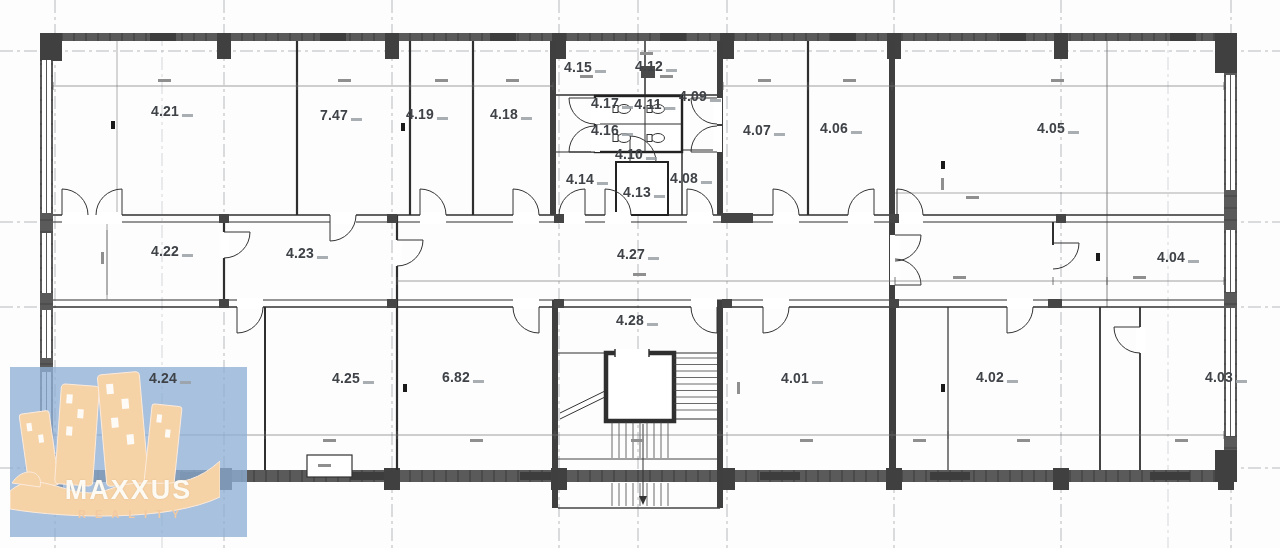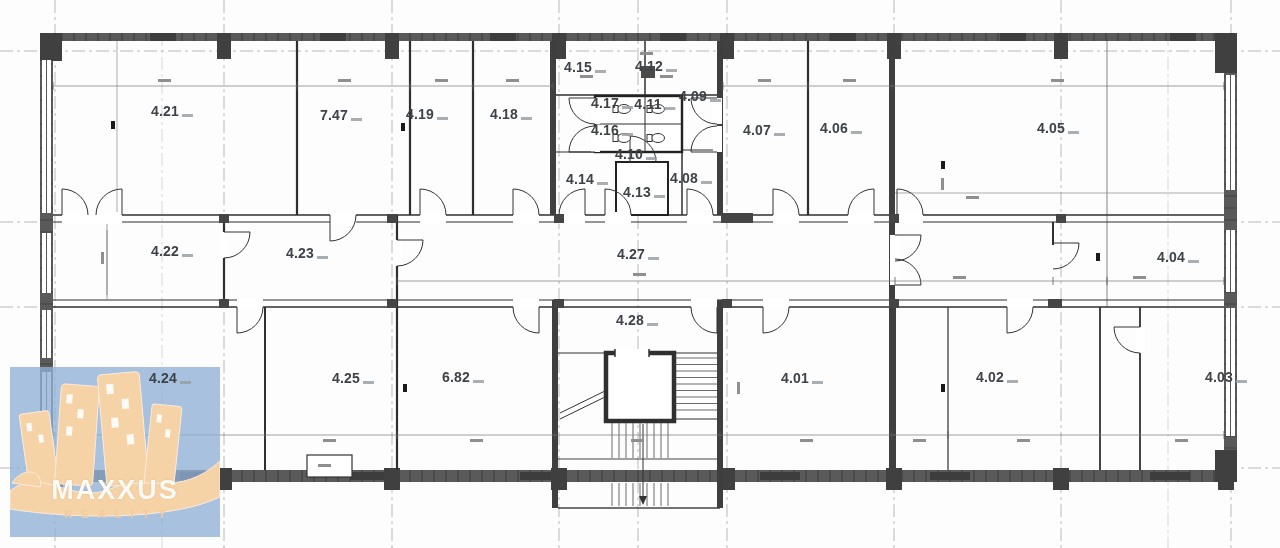--- a/index.html
+++ b/index.html
@@ -3,21 +3,21 @@
 <meta charset="utf-8">
 <style>
   html,body{margin:0;padding:0;background:#fff;}
   #canvas{position:relative;width:1280px;height:548px;background:#fdfdfd;overflow:hidden;
           font-family:"Liberation Sans",sans-serif;}
   #plan{position:absolute;left:0;top:0;}
   .room-label{position:absolute;transform:translate(-50%,-50%);font-size:14px;font-weight:600;
               color:#3f4348;white-space:nowrap;letter-spacing:.2px;z-index:30;}
   .room-label .smudge{display:inline-block;width:11px;height:3px;background:#9aa0a4;
               margin-left:3px;transform:translateY(1px);opacity:.85;}
-  #logo{position:absolute;left:10px;top:367px;width:210px;height:170px;
+  #logo{position:absolute;left:10px;top:367px;width:237px;height:170px;
         background:rgba(142,175,213,.78);z-index:20;}
   .logo-art{position:absolute;left:0;top:0;}
   .logo-title{position:absolute;left:0;right:0;top:108px;text-align:center;font-size:27px;
         font-weight:bold;color:#fdfaf3;letter-spacing:2px;z-index:2;
         text-shadow:0 0 2px rgba(190,150,100,.4);}
   .logo-subtitle{position:absolute;left:0;right:0;top:141px;text-align:center;font-size:11px;
         font-weight:bold;color:#f2c9a1;letter-spacing:9px;text-indent:9px;z-index:2;}
 </style>
 </head>
 <body>

